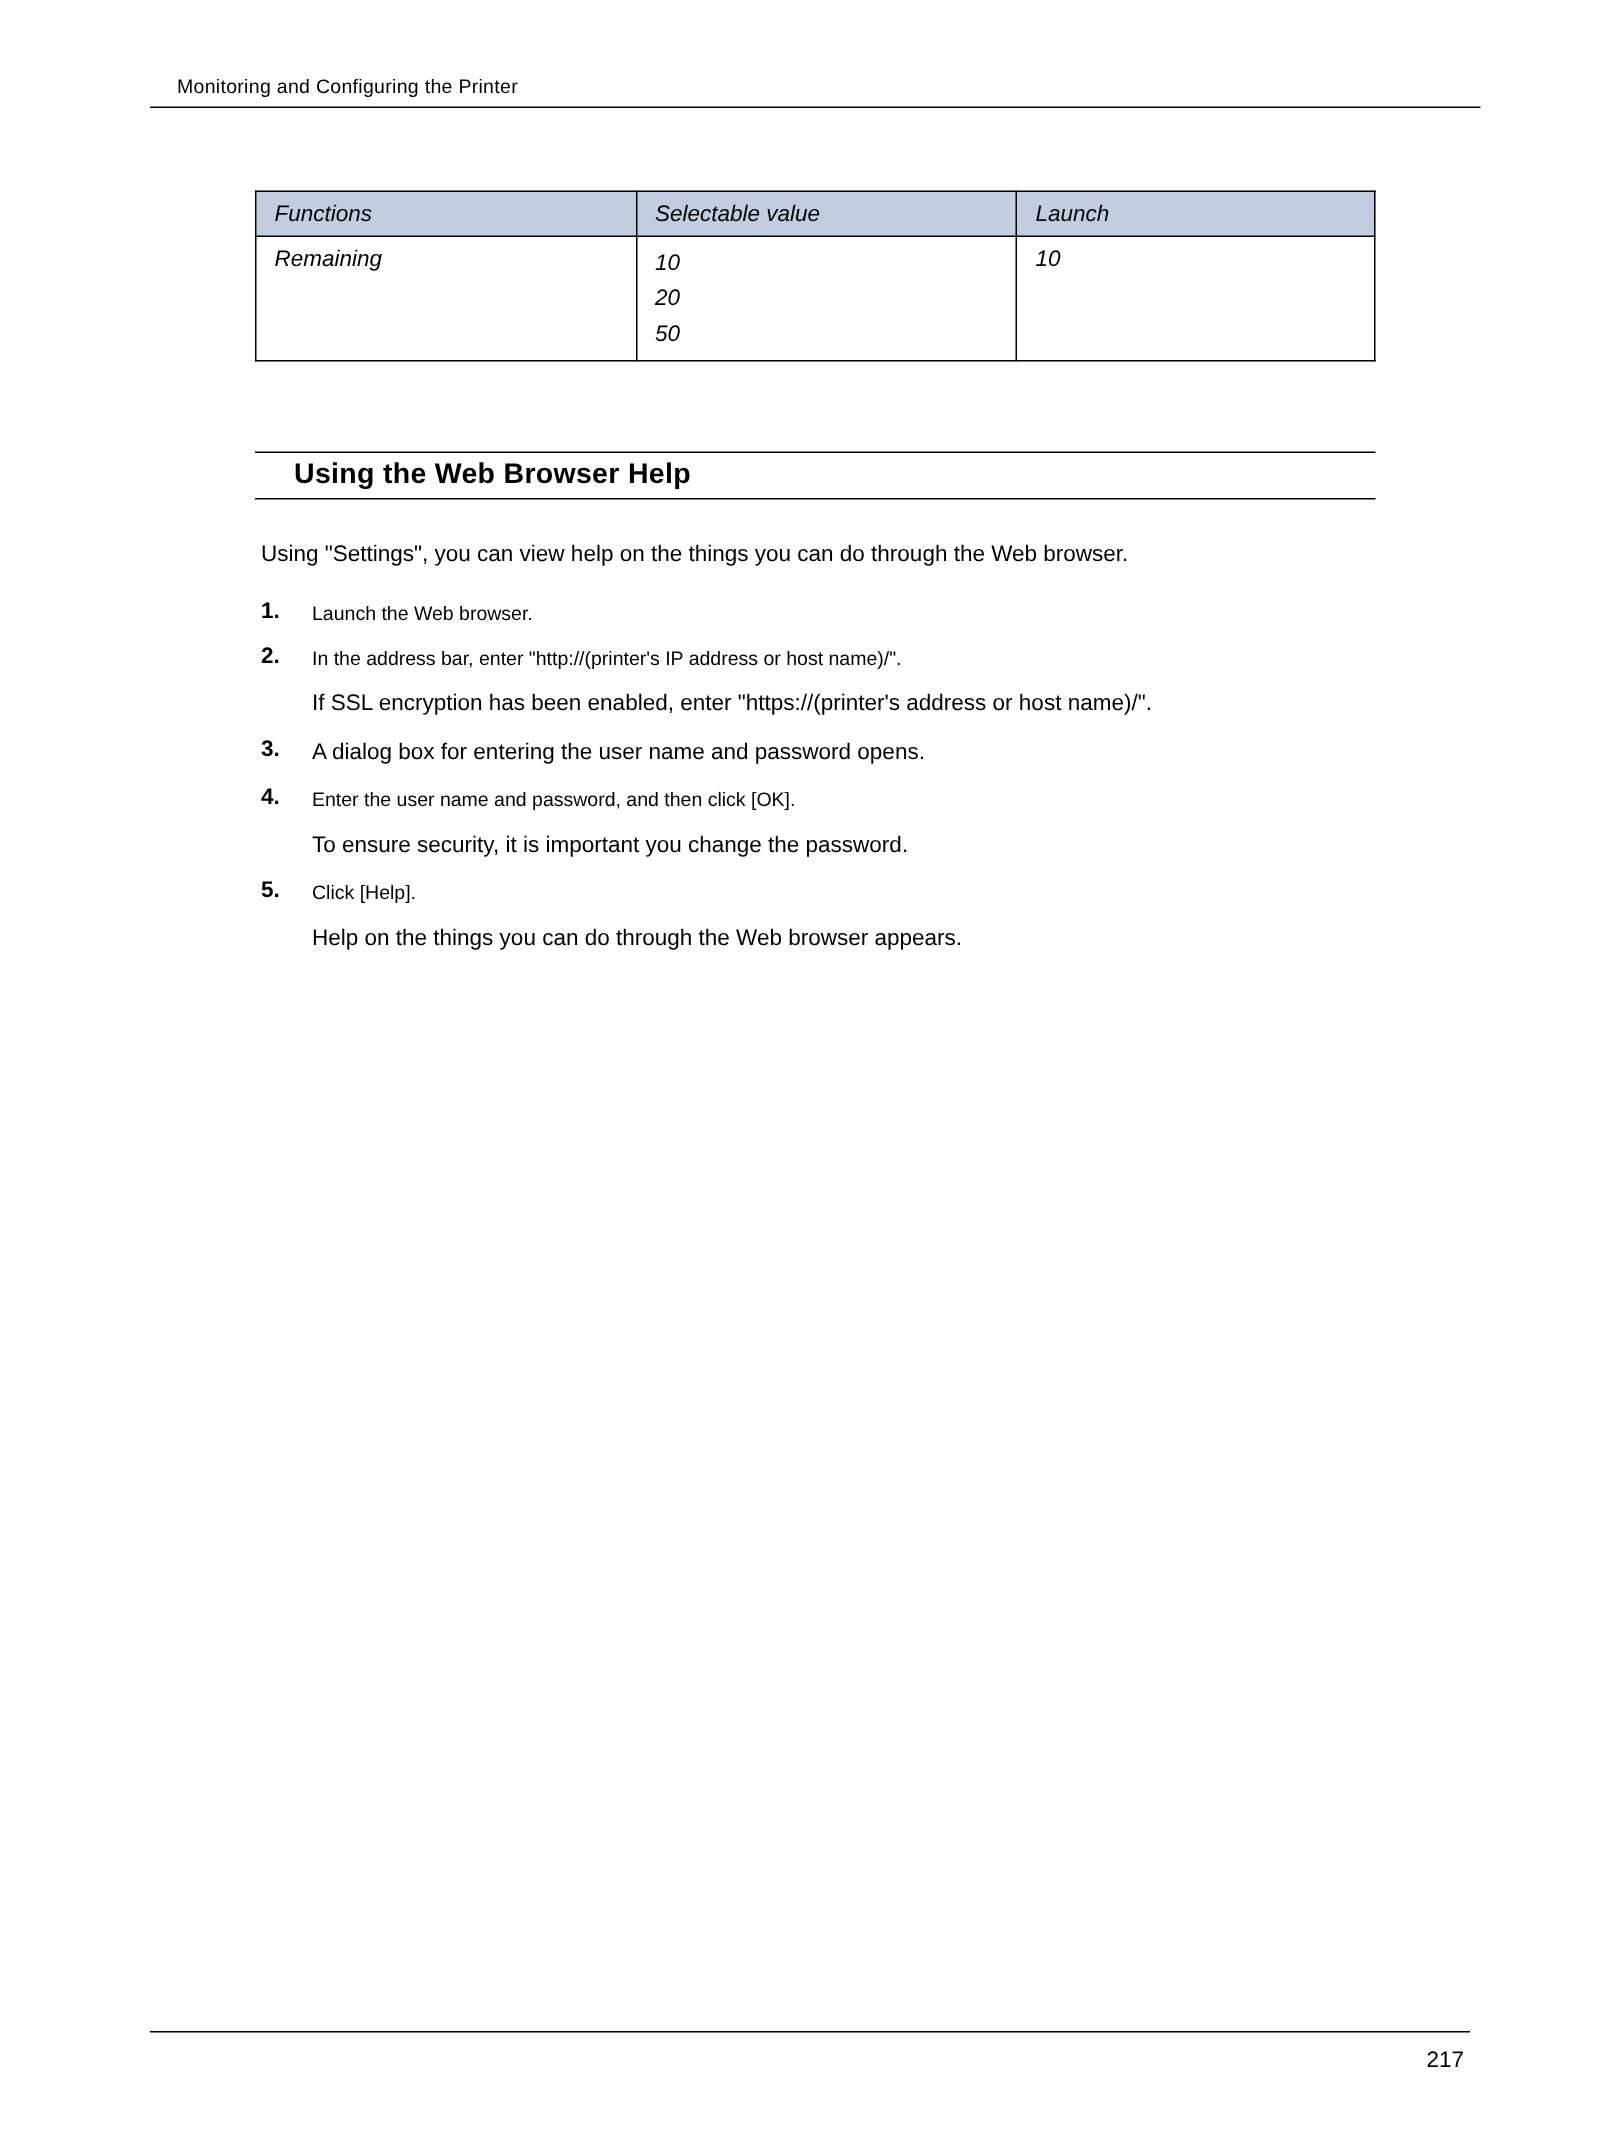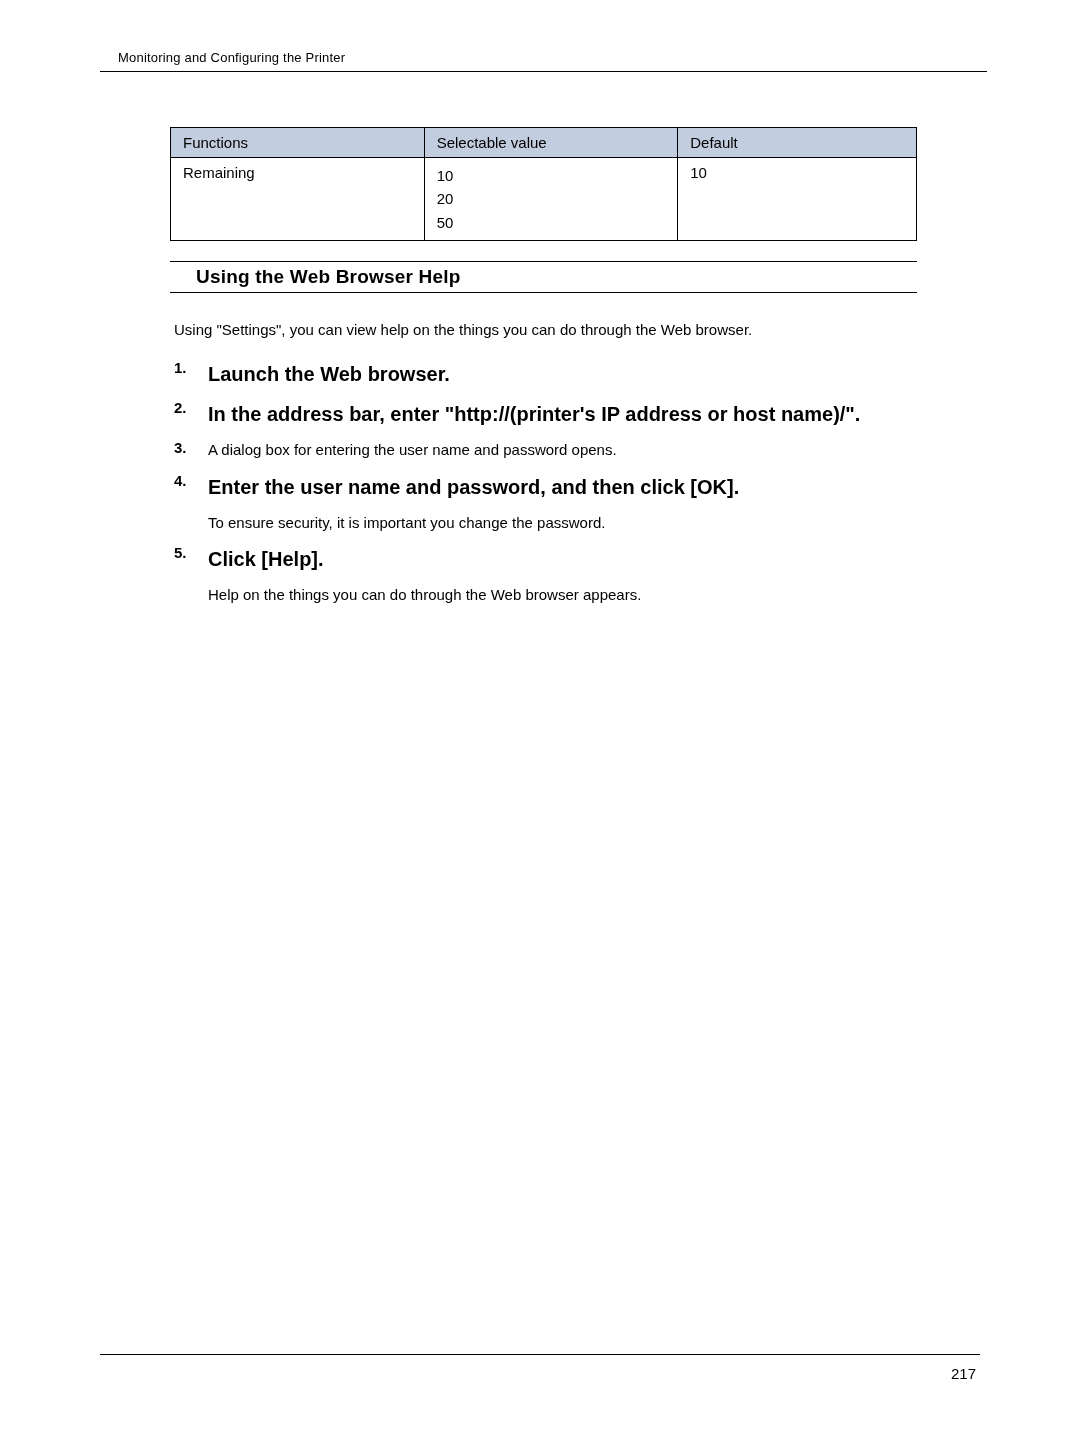--- a/index.html
+++ b/index.html
@@ -26,21 +26,22 @@
     border-top: 1.5px solid #000;
     margin-bottom: 55px;
   }
   .content {
     padding: 0 70px 0 70px;
   }
   table.func {
     width: 100%;
     border-collapse: collapse;
     font-size: 15px;
-    margin-bottom: 20px;
+    margin-bottom: 60px;
+    font-style: italic;
   }
   table.func th, table.func td {
     border: 1px solid #000;
     text-align: left;
     vertical-align: top;
     padding: 6px 10px 6px 12px;
     font-weight: normal;
   }
   table.func th {
     background: #c3cde0;
@@ -86,22 +87,22 @@
   }
   ol.steps > li::before {
     content: counter(step) ".";
     position: absolute;
     left: 0;
     top: 0;
     font-weight: bold;
     font-size: 15px;
   }
   ol.steps > li .step-title {
-    font-weight: bold;
-    font-size: 20px;
+    font-weight: normal;
+    font-size: 13px;
     line-height: 1.5;
   }
   ol.steps > li .step-body {
     font-weight: normal;
     font-size: 15px;
     line-height: 1.5;
     margin-top: 10px;
   }
   ol.steps > li .step-body + .step-body { margin-top: 28px; }
 
@@ -135,21 +136,21 @@
     <table class="func">
       <colgroup>
         <col class="col-func">
           <col class="col-sv">
           <col class="col-def">
       </colgroup>
       <thead>
         <tr>
           <th>Functions</th>
           <th>Selectable value</th>
-          <th>Default</th>
+          <th>Launch</th>
         </tr>
       </thead>
       <tbody>
         <tr>
           <td>Remaining</td>
           <td class="sv">
             <div>10</div>
             <div>20</div>
             <div>50</div>
           </td>
@@ -165,20 +166,21 @@
     </div>
 
     <p class="intro">Using "Settings", you can view help on the things you can do through the Web browser.</p>
 
     <ol class="steps">
       <li>
         <div class="step-title">Launch the Web browser.</div>
       </li>
       <li>
         <div class="step-title">In the address bar, enter "http://(printer's IP address or host name)/".</div>
+        <div class="step-body">If SSL encryption has been enabled, enter "https://(printer's address or host name)/".</div>
       </li>
       <li>
         <div class="step-body">A dialog box for entering the user name and password opens.</div>
       </li>
       <li>
         <div class="step-title">Enter the user name and password, and then click [OK].</div>
         <div class="step-body">To ensure security, it is important you change the password.</div>
       </li>
       <li>
         <div class="step-title">Click [Help].</div>

